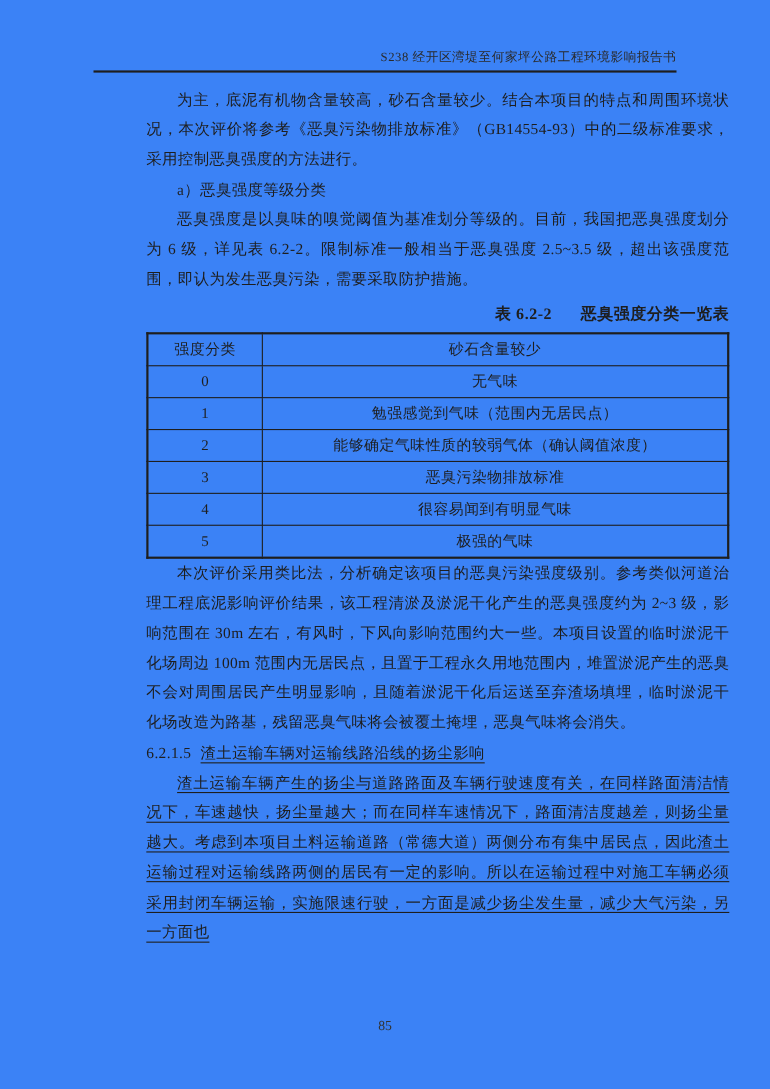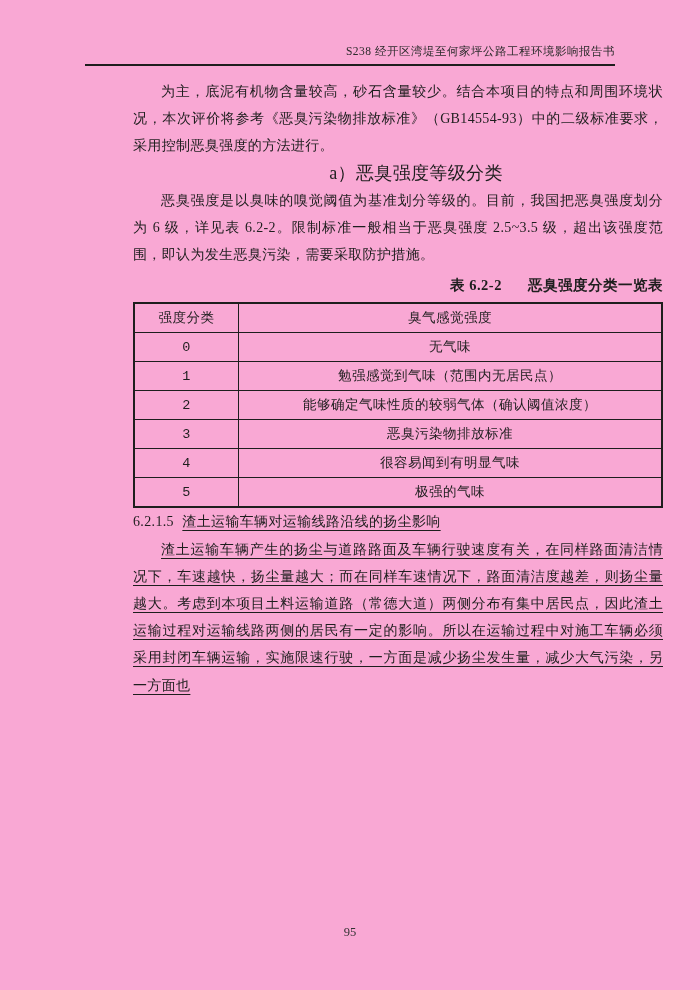--- a/index.html
+++ b/index.html
@@ -1,19 +1,19 @@
 <!DOCTYPE html>
 <html><head>
 <meta charset="utf-8">
 <style>
   html,body{margin:0;padding:0;background:#ffffff;}
   .page{
     position:relative;
     width:700px;height:990px;
-    background:#f9a8d4;
+    background:#3b82f6;
     font-family:"Liberation Serif","DejaVu Serif",serif;
     color:#1e1e1e;
     overflow:hidden;
   }
   .header{
     position:absolute;
     top:44px;left:85px;width:530px;
     text-align:right;
     font-size:11.5px;
     letter-spacing:0.5px;
@@ -27,26 +27,25 @@
   }
   .para{
     font-size:14px;
     line-height:27.2px;
     text-align:justify;
     text-indent:2em;
     letter-spacing:0.35px;
     margin:0;
   }
   .subheading{
-    font-size:18px;
+    font-size:14px;
     line-height:27.2px;
     text-indent:2em;
     letter-spacing:0.35px;
     margin:0;
-    text-align:center;
   }
   .table-caption{
     text-align:right;
     font-weight:bold;
     font-size:14.5px;
     margin:8px 0 7px 0;
     letter-spacing:0.5px;
   }
   .table-caption .cap-label{margin-right:1.8em;}
   table.odor-table{
@@ -57,21 +56,20 @@
   }
   table.odor-table th, table.odor-table td{
     border:1px solid #1e1e1e;
     height:28px;
     text-align:center;
     vertical-align:middle;
     font-size:13.5px;
     font-weight:normal;
     letter-spacing:0.5px;
     padding:0 4px;
-    font-family:Liberation Mono, monospace;
   }
   table.odor-table .col-grade{width:18%;}
   .section-heading{
     font-size:14px;
     line-height:27.2px;
     letter-spacing:0.35px;
     margin:0;
   }
   .section-heading .sec-num{margin-right:0.6em;}
   .underlined{
@@ -105,21 +103,21 @@
     <p class="para">恶臭强度是以臭味的嗅觉阈值为基准划分等级的。目前，我国把恶臭强度划分为 6 级，详见表 6.2-2。限制标准一般相当于恶臭强度 2.5~3.5 级，超出该强度范围，即认为发生恶臭污染，需要采取防护措施。</p>
 
     <div class="table-caption">
       <span class="cap-label">表 6.2-2</span><span>恶臭强度分类一览表</span>
     </div>
 
     <table class="odor-table">
       <tbody>
           <tr>
         <th class="col-grade">强度分类</th>
-        <th>臭气感觉强度</th>
+        <th>砂石含量较少</th>
       </tr>
       <tr>
         <td>0</td>
         <td>无气味</td>
       </tr>
       <tr>
         <td>1</td>
         <td>勉强感觉到气味（范围内无居民点）</td>
       </tr>
       <tr>
@@ -135,24 +133,25 @@
         <td>很容易闻到有明显气味</td>
       </tr>
       <tr>
         <td>5</td>
         <td>极强的气味</td>
       </tr>
     </tbody>
       </table>
 
 
+    <p class="para">本次评价采用类比法，分析确定该项目的恶臭污染强度级别。参考类似河道治理工程底泥影响评价结果，该工程清淤及淤泥干化产生的恶臭强度约为 2~3 级，影响范围在 30m 左右，有风时，下风向影响范围约大一些。本项目设置的临时淤泥干化场周边 100m 范围内无居民点，且置于工程永久用地范围内，堆置淤泥产生的恶臭不会对周围居民产生明显影响，且随着淤泥干化后运送至弃渣场填埋，临时淤泥干化场改造为路基，残留恶臭气味将会被覆土掩埋，恶臭气味将会消失。</p>
 
     <p class="section-heading">
       <span class="sec-num">6.2.1.5</span><span class="underlined">渣土运输车辆对运输线路沿线的扬尘影响</span>
     </p>
 
     <p class="para underlined">渣土运输车辆产生的扬尘与道路路面及车辆行驶速度有关，在同样路面清洁情况下，车速越快，扬尘量越大；而在同样车速情况下，路面清洁度越差，则扬尘量越大。考虑到本项目土料运输道路（常德大道）两侧分布有集中居民点，因此渣土运输过程对运输线路两侧的居民有一定的影响。所以在运输过程中对施工车辆必须采用封闭车辆运输，实施限速行驶，一方面是减少扬尘发生量，减少大气污染，另一方面也</p>
 
   </div>
 
-  <div class="page-number">95</div>
+  <div class="page-number">85</div>
 
 </div>
 
 </body></html>

